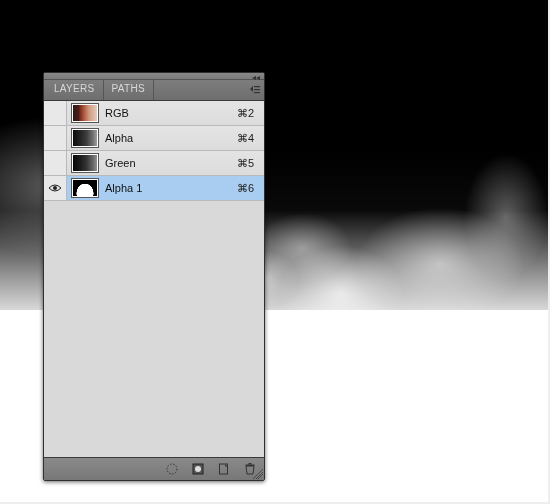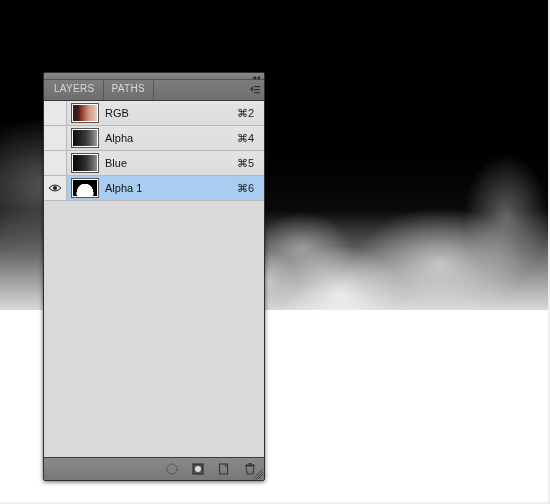--- a/index.html
+++ b/index.html
@@ -211,21 +211,21 @@
         </div>
         <div class="row">
           <div class="vis"></div>
           <div class="thumb green"></div>
           <span class="label">Alpha</span>
           <span class="shortcut">⌘4</span>
         </div>
         <div class="row">
           <div class="vis"></div>
           <div class="thumb blue"></div>
-          <span class="label">Blue</span>
+          <span class="label">Green</span>
           <span class="shortcut">⌘5</span>
         </div>
         <div class="row selected">
           <div class="vis">
             <span class="eye">
               <svg width="14" height="10" viewBox="0 0 14 10">
                 <path d="M1 5 Q7 -1 13 5 Q7 11 1 5 Z" fill="none" stroke="#222" stroke-width="1"></path>
                 <circle cx="7" cy="5" r="2" fill="#222"></circle>
               </svg>
             </span>

